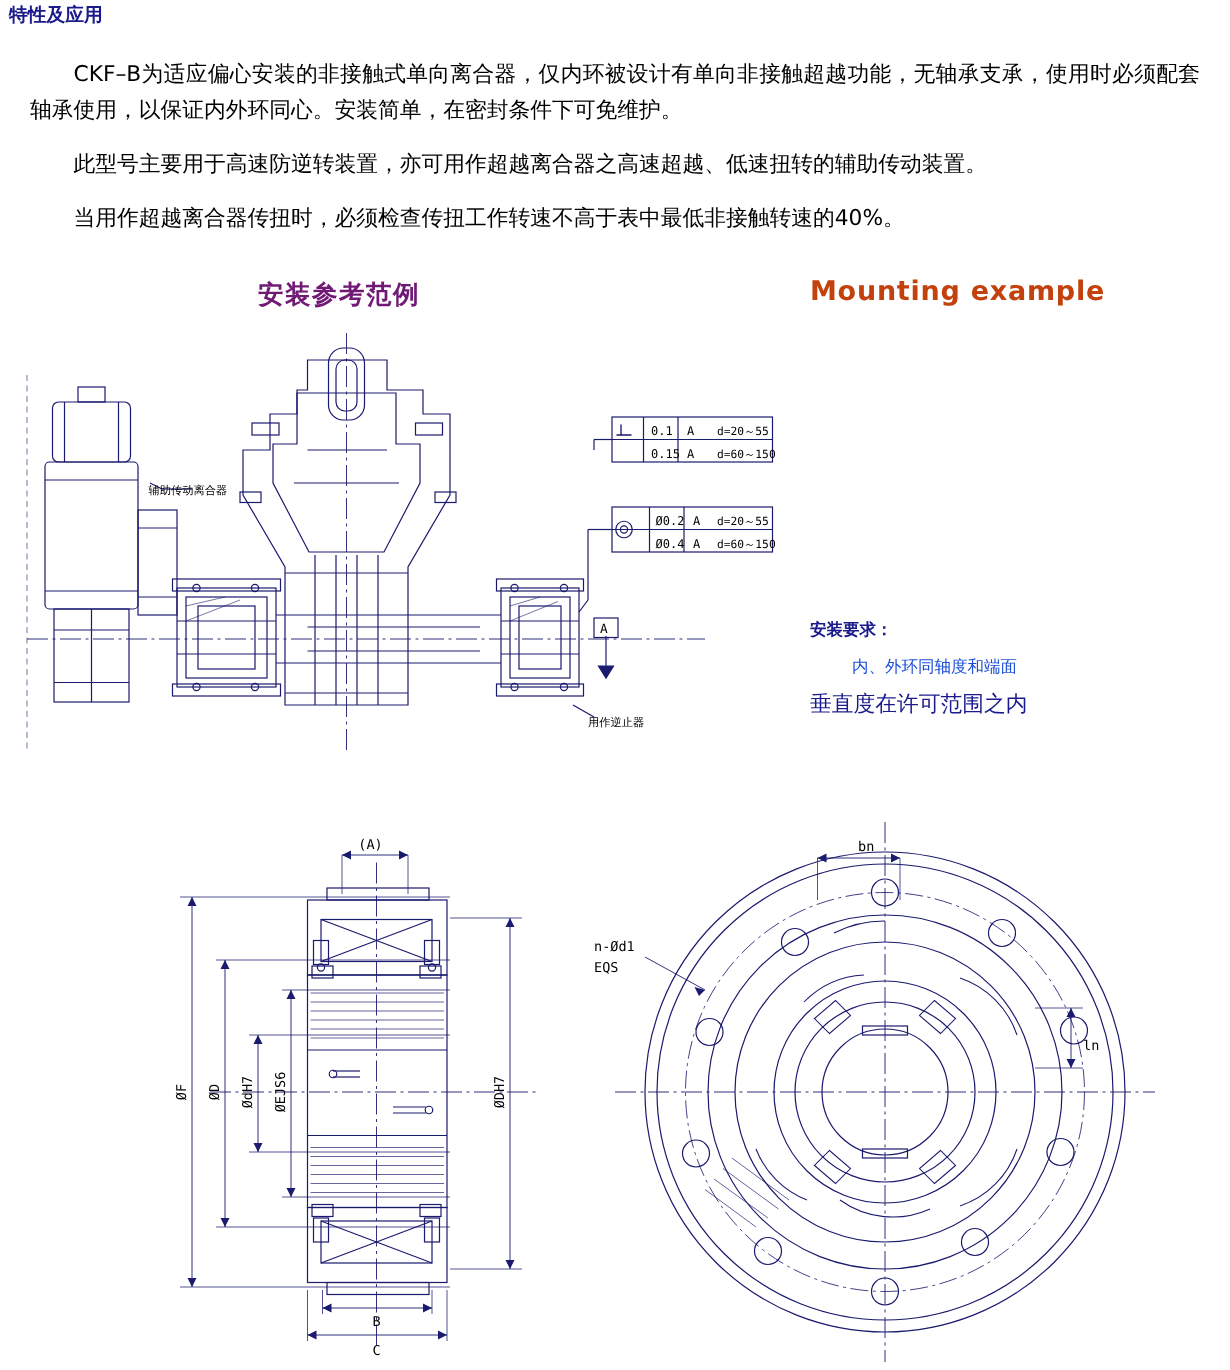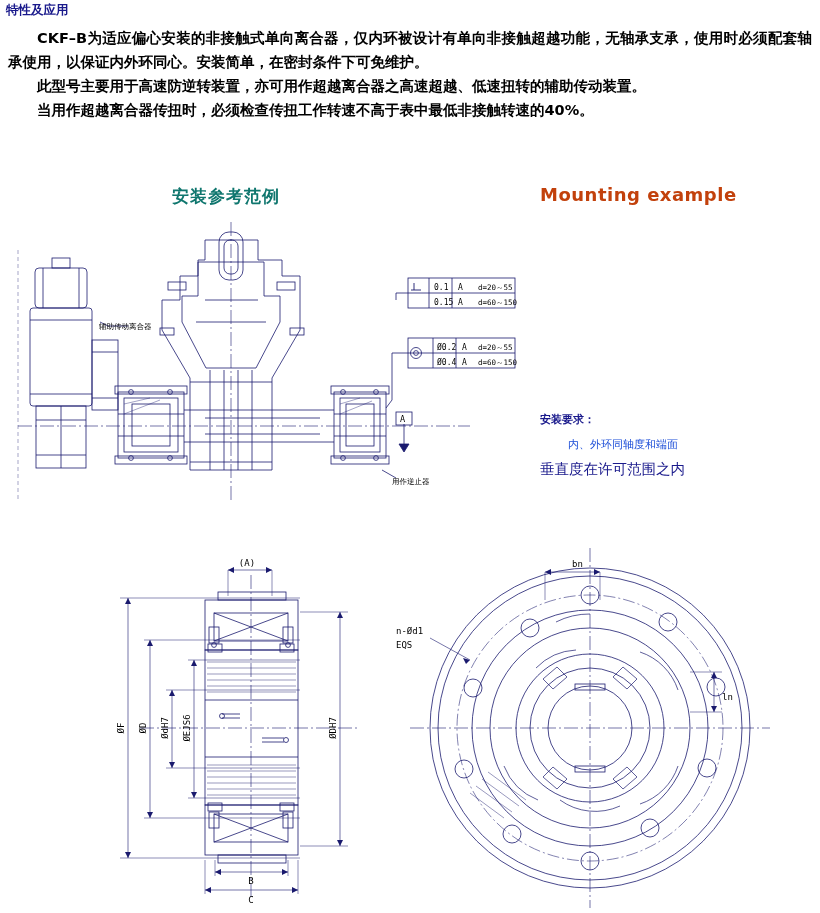--- a/index.html
+++ b/index.html
@@ -35,34 +35,33 @@
     position: absolute;
     left: 8px;
     top: 26px;
     width: 804px;
     font-size: 14.5px;
     line-height: 24px;
     color: #000;
     font-family: "DejaVu Sans", "Liberation Sans", sans-serif;
   }
   .body-text p {
-    margin: 0;
+    margin: 12px;
     text-indent: 2em;
     text-align: justify;
-    font-weight: bold;
   }
 
   
   .cn-heading {
     position: absolute;
     left: 172px;
     top: 185px;
     font-size: 17px;
     font-weight: bold;
-    color: #0f766e;
+    color: #701a75;
     letter-spacing: 1px;
     font-family: "DejaVu Sans", "Liberation Sans", sans-serif;
   }
   .en-heading {
     position: absolute;
     left: 540px;
     top: 184px;
     font-size: 18px;
     font-weight: bold;
     color: #c2410c;

